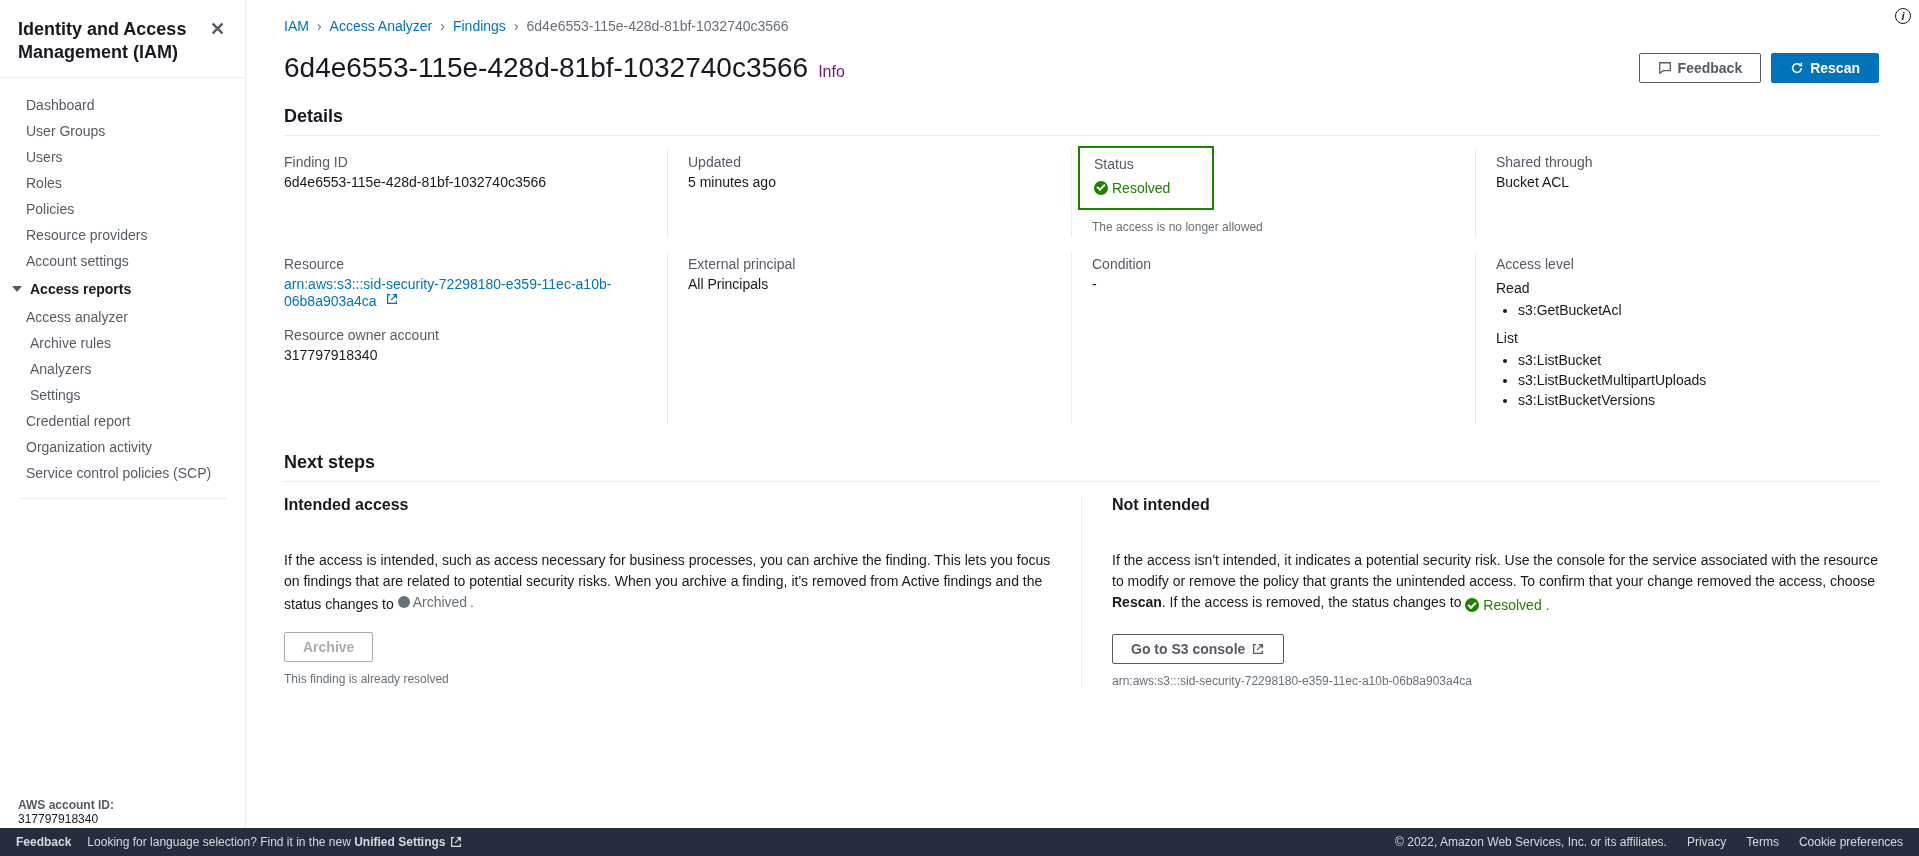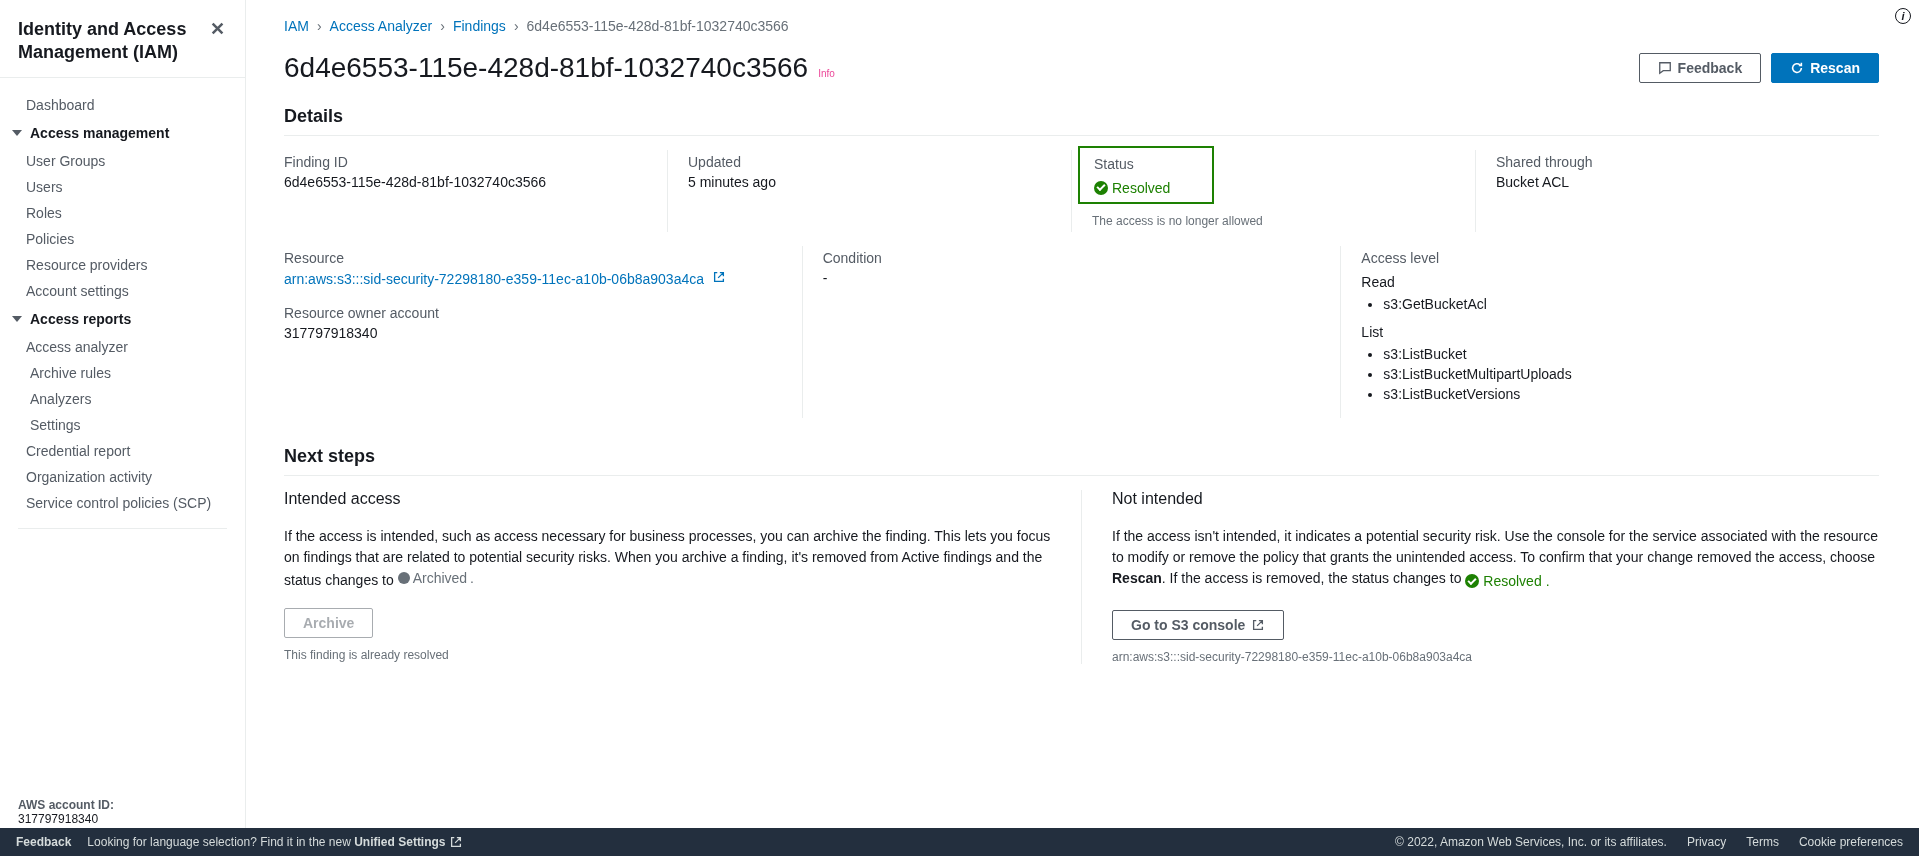--- a/index.html
+++ b/index.html
@@ -24,55 +24,55 @@
 
 
 .main { flex: 1; padding: 18px 40px 0 38px; overflow: auto; position: relative; }
 .breadcrumb { font-size: 14px; margin-bottom: 18px; display: flex; align-items: center; flex-wrap: wrap; gap: 4px; }
 .breadcrumb .crumb { color: #0073bb; }
 .breadcrumb .sep { color: #687078; margin: 0 4px; }
 .breadcrumb .current { color: #687078; }
 
 .page-header { display: flex; justify-content: space-between; align-items: center; margin-bottom: 14px; }
 .page-title { font-size: 28px; font-weight: 400; display: flex; align-items: baseline; gap: 10px; }
-.info-link { font-size: 10px; color: #ec4899; font-weight: 400; }
+.info-link { font-size: 16px; color: #701a75; font-weight: 400; }
 
 .btn { display: inline-flex; align-items: center; gap: 6px; padding: 6px 18px; border: 1px solid #545b64; border-radius: 2px; background: #fff; font-weight: 700; font-size: 14px; cursor: pointer; color: #545b64; }
 .btn-primary { background: #ff9900; border-color: #ff9900; color: #16191f; }
 .btn-primary.blue { background: #0073bb; border-color: #0073bb; color: #fff; }
 .btn:disabled { opacity: 0.5; cursor: default; }
 .actions { display: flex; gap: 10px; }
 
 .section-title { font-size: 18px; font-weight: 700; padding: 8px 0; border-bottom: 1px solid #eaeded; margin-bottom: 14px; }
 
 .details-grid { display: flex; margin-bottom: 8px; }
 .details-col { flex: 1; border-right: 1px solid #eaeded; padding: 4px 20px 4px 0; }
 .details-col:first-child { padding-left: 0; }
 .details-col:last-child { border-right: none; }
 .details-col + .details-col { padding-left: 20px; }
 .field-label { color: #545b64; font-size: 14px; margin-bottom: 4px; }
 .field-value { font-size: 14px; word-break: break-word; }
 .field-block { margin-bottom: 18px; }
 .field-block:last-child { margin-bottom: 0; }
 
-.status-box { border: 2px solid #1d8102; padding: 8px 42px 6px 14px; margin: -8px 0 6px -14px; display: inline-block; }
+.status-box { border: 2px solid #1d8102; padding: 8px 42px 12px 14px; margin: -8px 0 6px -14px; display: inline-block; }
 .status-resolved { color: #1d8102; display: inline-flex; align-items: center; gap: 4px; }
 .check-icon { display: inline-flex; width: 14px; height: 14px; border-radius: 50%; background: #1d8102; align-items: center; justify-content: center; }
 .check-icon::after { content: ""; width: 6px; height: 3px; border-left: 2px solid #fff; border-bottom: 2px solid #fff; transform: rotate(-45deg); margin-top: -2px; }
 .status-help { color: #687078; font-size: 12px; margin-top: 4px; }
 
 .ext-link-icon { display: inline-block; margin-left: 4px; }
 ul.access-list { list-style: disc; padding-left: 22px; margin: 4px 0 10px; }
 ul.access-list li { padding: 2px 0; }
 
 .next-steps-title { font-size: 18px; font-weight: 700; padding: 8px 0; border-bottom: 1px solid #eaeded; margin-bottom: 14px; margin-top: 20px; }
 .next-grid { display: flex; }
 .next-col { flex: 1; padding-right: 30px; }
 .next-col + .next-col { border-left: 1px solid #eaeded; padding-left: 30px; padding-right: 0; }
-.next-heading { font-size: 16px; font-weight: 400; margin-bottom: 18px; }
+.next-heading { font-size: 16px; font-weight: 700; margin-bottom: 36px; }
 .next-body { font-size: 14px; line-height: 1.5; margin-bottom: 18px; }
 .archived-pill { display: inline-flex; align-items: center; gap: 3px; color: #687078; }
 .gray-circle { display: inline-block; width: 12px; height: 12px; border-radius: 50%; background: #687078; }
 .resource-arn { color: #687078; font-size: 12px; margin-top: 10px; }
 
 .disabled-note { color: #687078; font-size: 12px; margin-top: 10px; }
 
 
 .footer { position: absolute; bottom: 0; left: 0; right: 0; background: #232f3e; color: #d5dbdb; display: flex; align-items: center; padding: 0 16px; height: 28px; font-size: 12px; }
 .footer .left { display: flex; align-items: center; gap: 16px; }
@@ -92,24 +92,20 @@
 <div class="app">
 
   <aside class="sidebar">
     <div class="sidebar-header">
       <div class="sidebar-title">Identity and Access Management (IAM)</div>
       <button class="close-btn">✕</button>
     </div>
     <nav class="nav">
       <a class="nav-item">Dashboard</a>
 
-      <div class="nav-group">
-        <span class="caret-down"></span>
-        <span>Access management</span>
-      </div>
       <a class="nav-item">User Groups</a>
       <a class="nav-item">Users</a>
       <a class="nav-item">Roles</a>
       <a class="nav-item">Policies</a>
       <a class="nav-item">Resource providers</a>
       <a class="nav-item">Account settings</a>
 
       <div class="nav-group">
         <span class="caret-down"></span>
         <span>Access reports</span>
@@ -212,20 +208,26 @@
             </a>
           </div>
         </div>
         <div class="field-block">
           <div class="field-label">Resource owner account</div>
           <div class="field-value">317797918340</div>
         </div>
       </div>
       <div class="details-col">
         <div class="field-block">
+          <div class="field-label">External principal</div>
+          <div class="field-value">All Principals</div>
+        </div>
+      </div>
+      <div class="details-col">
+        <div class="field-block">
           <div class="field-label">Condition</div>
           <div class="field-value">-</div>
         </div>
       </div>
       <div class="details-col">
         <div class="field-block">
           <div class="field-label">Access level</div>
           <div class="field-value" style="margin-top:8px;">
             <div>Read</div>
             <ul class="access-list">

